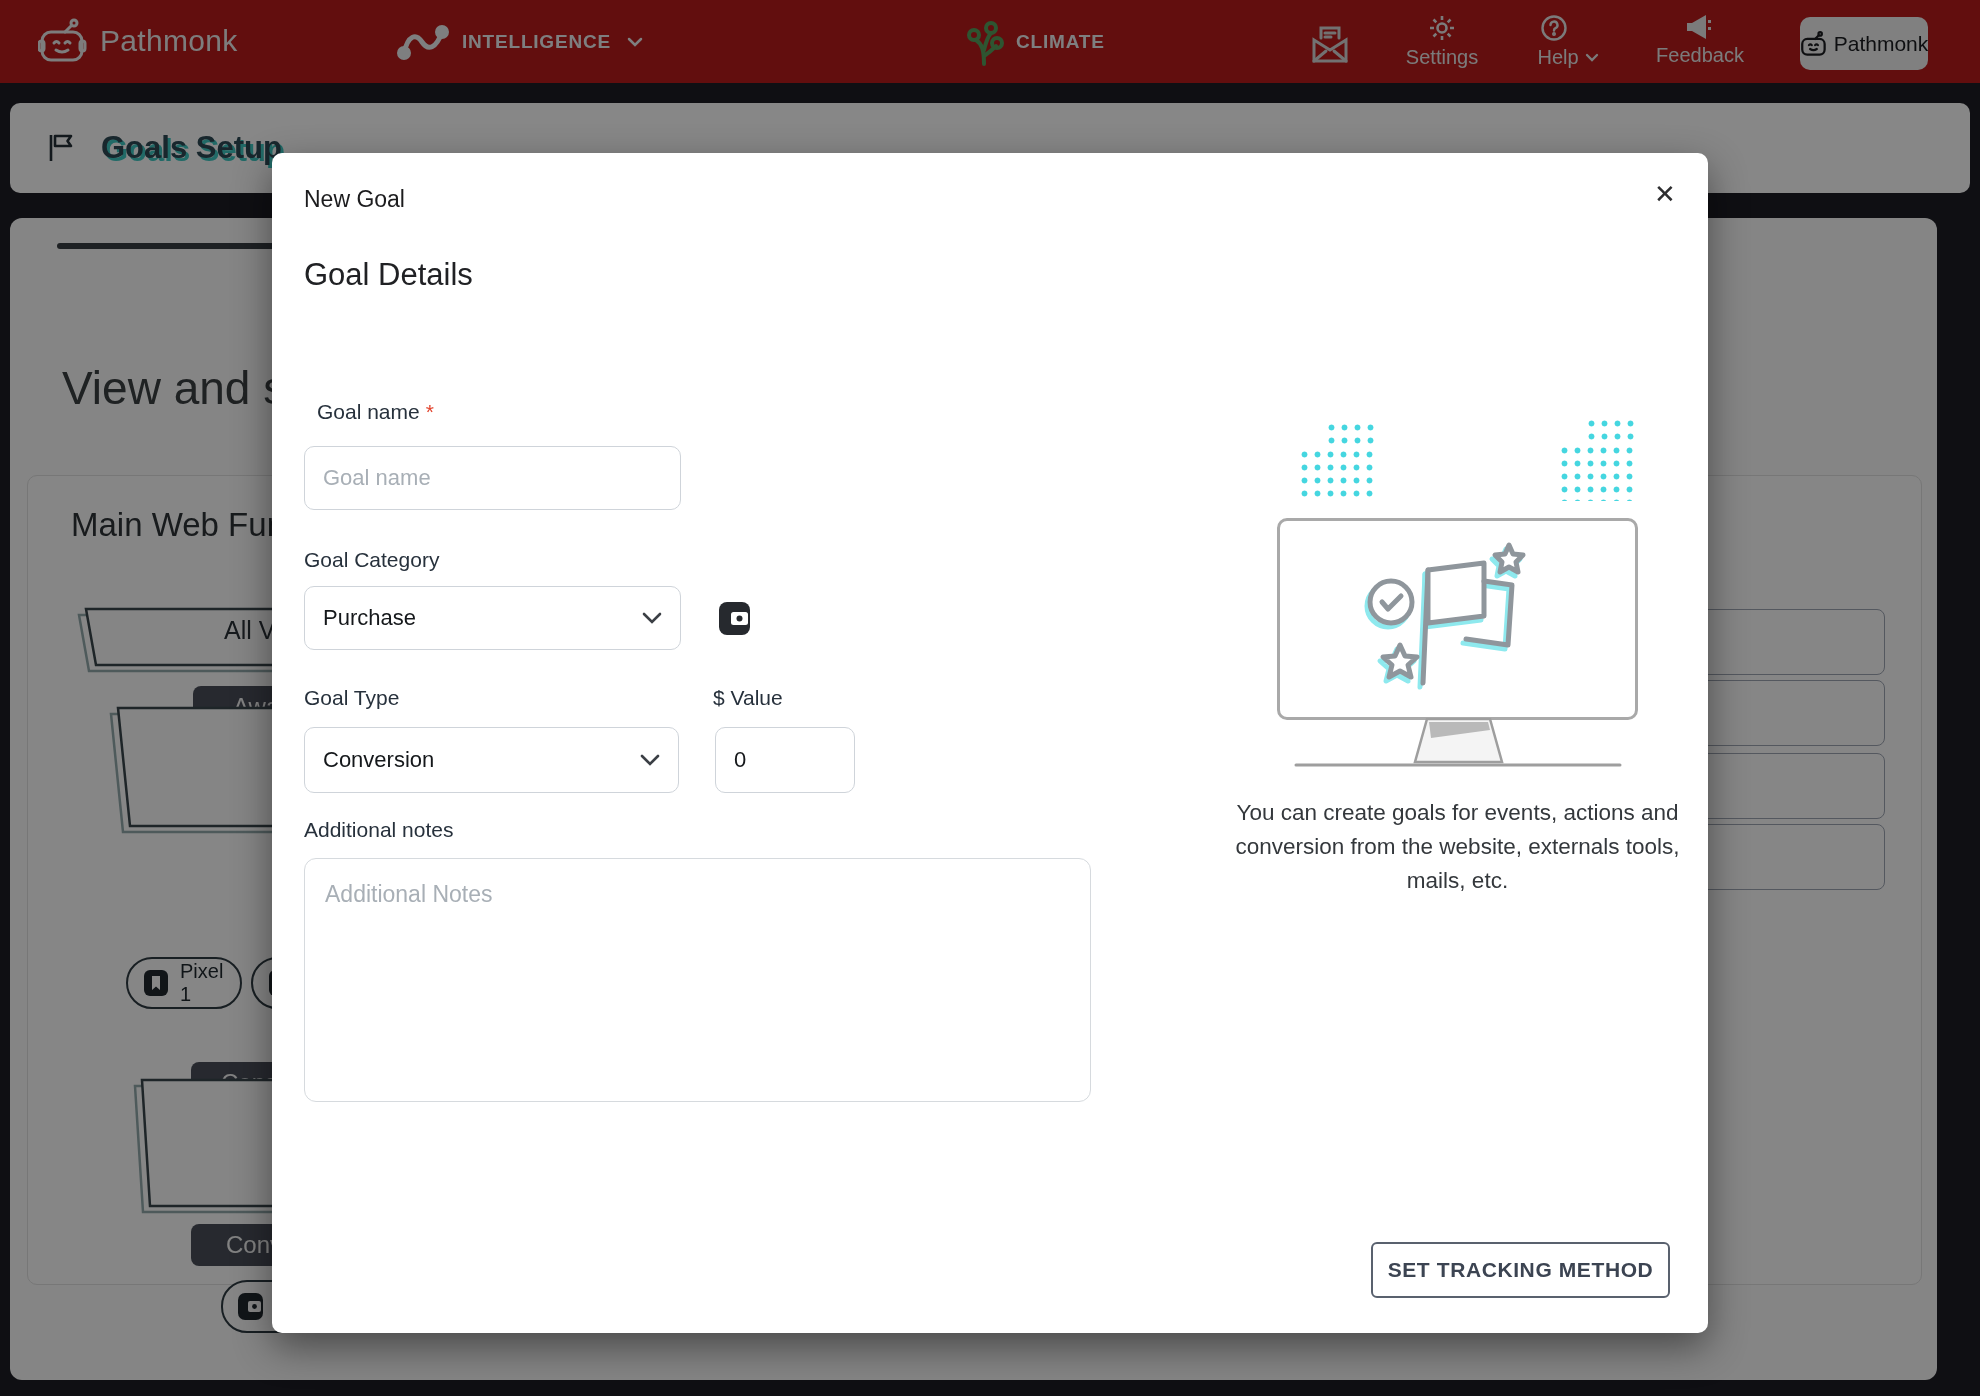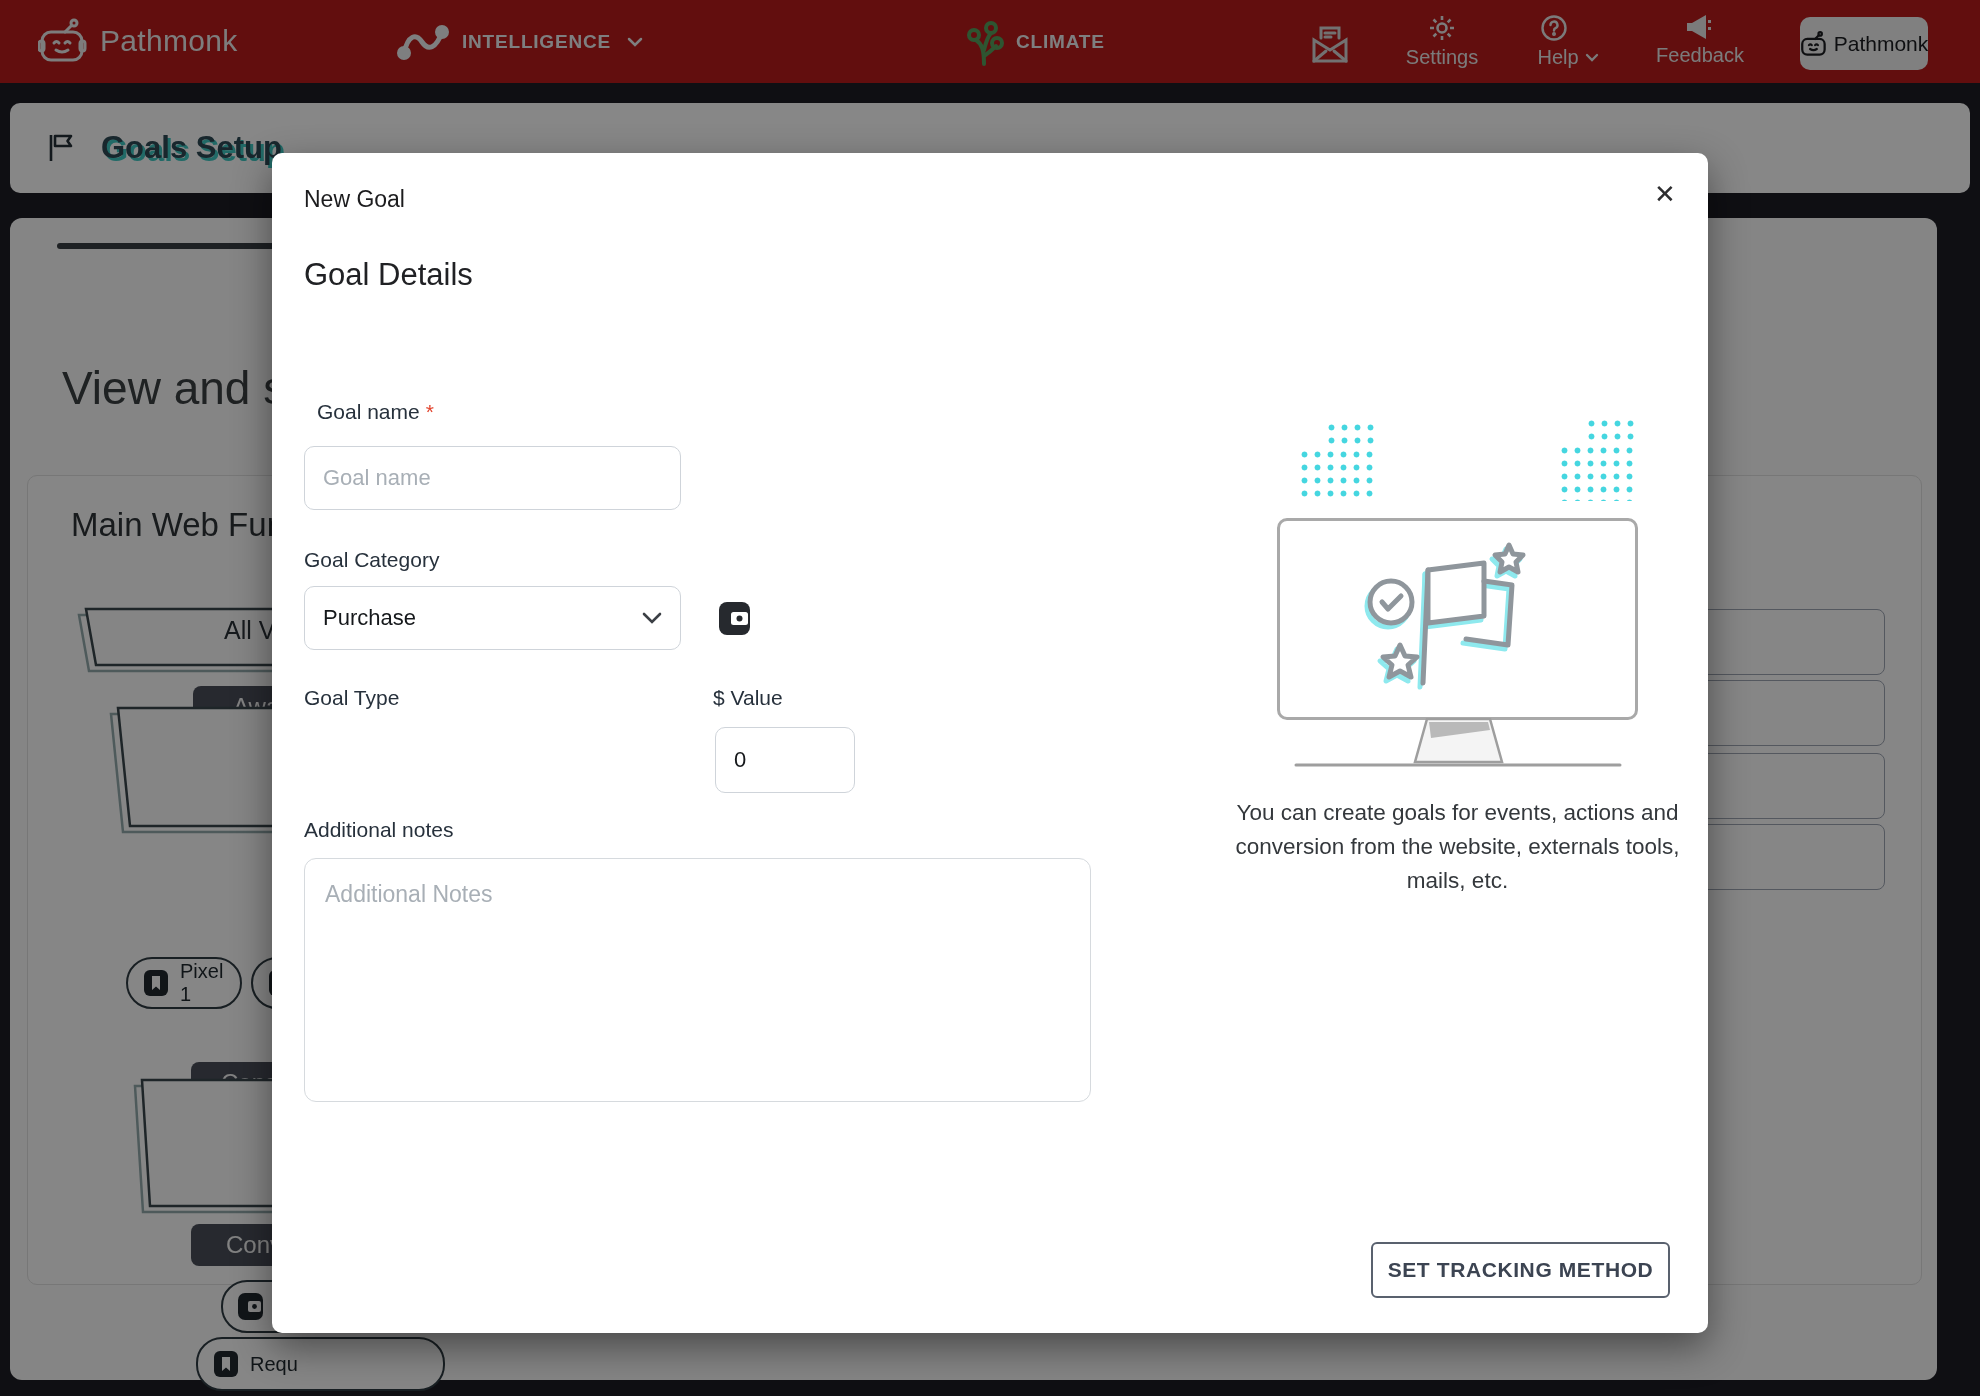--- a/index.html
+++ b/index.html
@@ -263,29 +263,20 @@
         <span style="margin-left:15px;">
           <svg width="25" height="27" viewBox="0 0 25 27">
               <rect x="0" y="0" width="25" height="27" rx="7" fill="#20292f"></rect>
               <rect x="10" y="8" width="13" height="11" rx="2" fill="#ffffff"></rect>
               <circle cx="16.5" cy="13.5" r="2.4" fill="#20292f"></circle>
             </svg>
         </span>
         <span style="margin-left:12px;">a</span>
       </div>
 
-      <div class="line-pill" style="left:168px;top:861px;width:245px;height:50px;">
-        <span style="margin-left:16px;">
-          <svg width="24" height="26" viewBox="0 0 24 26">
-              <rect x="0" y="0" width="24" height="26" rx="6" fill="#20292f"></rect>
-              <path d="M8 6 h8 v14 l-4 -3.4 l-4 3.4 z" fill="#ffffff"></path>
-            </svg>
-        </span>
-        <span style="margin-left:12px;">Requ</span>
-      </div>
 
       <div class="metric-row" style="left:1433px;top:133px;">
           <div class="red-dot"></div>
         </div>
       <div class="metric-row" style="left:1433px;top:204px;">
           <div class="red-dot"></div>
         </div>
       <div class="metric-row" style="left:1433px;top:277px;">
           <div class="red-dot"></div>
         </div>
@@ -319,20 +310,28 @@
     <span class="wallet-inline">
       <svg width="31" height="33" viewBox="0 0 31 33">
           <rect x="0" y="0" width="31" height="33" rx="8" fill="#26292e"></rect>
           <rect x="12" y="10" width="17" height="13" rx="2.5" fill="#ffffff"></rect>
           <circle cx="20.5" cy="16.5" r="3" fill="#26292e"></circle>
         </svg>
     </span>
 
     <div class="f-label" style="left:32px;top:533px;">Goal Type</div>
     <div class="f-label" style="left:441px;top:533px;">$ Value</div>
+    <div class="f-select" style="left:32px;top:574px;width:375px;height:66px;">
+      <span>Conversion</span>
+      <span class="sel-chev">
+        <svg width="20" height="12" viewBox="0 0 20 12" fill="none" stroke="#3b3f45" stroke-width="2.6" stroke-linecap="round">
+            <path d="M2 2 L10 10 L18 2"></path>
+          </svg>
+      </span>
+    </div>
     <input class="f-input" style="left: 443px; top: 574px; width: 140px; height: 66px;" type="text" value="0">
 
     <div class="f-label" style="left:32px;top:665px;">Additional notes</div>
     <textarea class="f-textarea" placeholder="Additional Notes" style=""></textarea>
 
     <div class="dots" style="left:1053px;top:268px;width:54px;height:27px;"></div>
     <div class="dots" style="left:1026px;top:295px;width:80px;height:54px;"></div>
     <div class="dots" style="left:1313px;top:264px;width:54px;height:27px;"></div>
     <div class="dots" style="left:1286px;top:291px;width:80px;height:57px;"></div>
 

